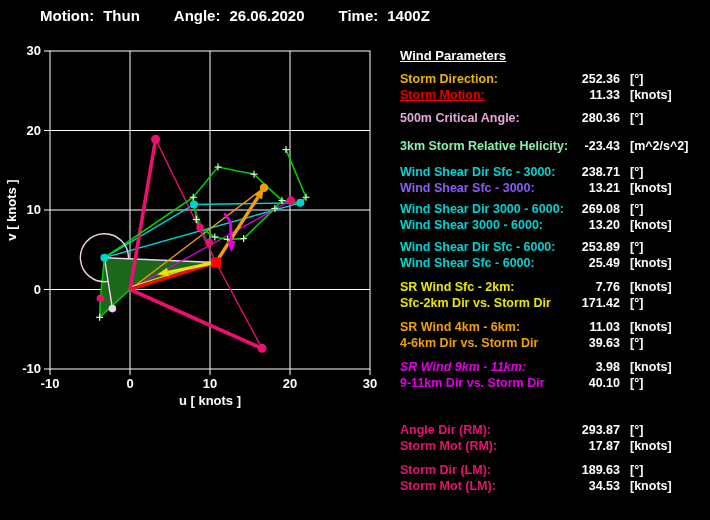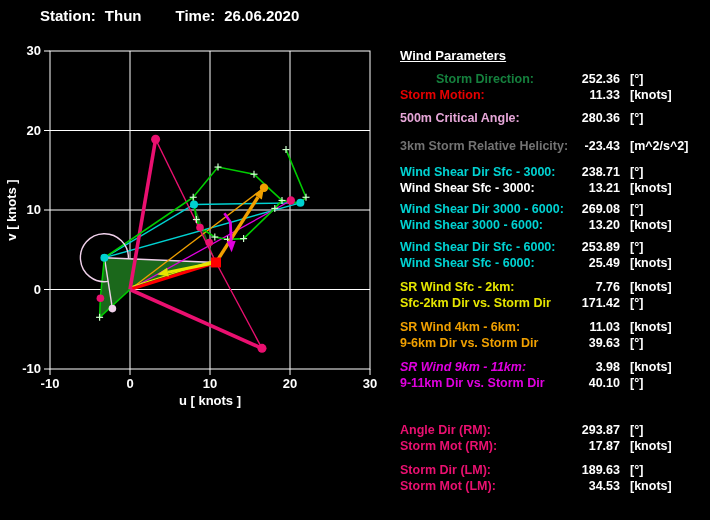--- a/index.html
+++ b/index.html
@@ -19,26 +19,30 @@
   .p-value{position:absolute;left:130px;top:0;width:90px;text-align:right;color:#fff;}
   .p-unit{position:absolute;left:230px;top:0;color:#fff;}
 </style>
 </head>
 <body>
 
 <div id="stage">
 
   <div class="title-bar">
     <span class="grp">
-      <span>Station:</span>
+      <span>Motion:</span>
       <span>Thun</span>
     </span>
     <span class="grp">
+      <span>Angle:</span>
+      <span>26.06.2020</span>
+    </span>
+    <span class="grp">
       <span>Time:</span>
-      <span>26.06.2020</span>
+      <span>1400Z</span>
     </span>
   </div>
 
   <svg id="plot-svg" width="710" height="520">
       <line x1="130" y1="51" x2="130" y2="369" stroke="#fff" stroke-width="1"></line>
       <line x1="210" y1="51" x2="210" y2="369" stroke="#fff" stroke-width="1"></line>
       <line x1="290" y1="51" x2="290" y2="369" stroke="#fff" stroke-width="1"></line>
       <line x1="50" y1="289.5" x2="370" y2="289.5" stroke="#fff" stroke-width="1"></line>
       <line x1="50" y1="210" x2="370" y2="210" stroke="#fff" stroke-width="1"></line>
       <line x1="50" y1="130.5" x2="370" y2="130.5" stroke="#fff" stroke-width="1"></line>
@@ -129,46 +133,46 @@
       <circle cx="290.8" cy="200.46" r="4.2" fill="#ea1070"></circle>
       <circle cx="155.6" cy="139.245" r="4.5" fill="#ea1070"></circle>
       <circle cx="262" cy="348.33" r="4.5" fill="#ea1070"></circle>
       <circle cx="264" cy="187.73999999999998" r="4.2" fill="#f0a000"></circle>
       <rect x="211" y="257.47" width="10" height="10" fill="#ff0000"></rect>
     </svg>
 
   <div id="panel">
       <div class="p-header" style="top: 48px;">Wind Parameters</div>
       <div class="p-row" style="top: 71px;">
-        <span class="p-label" style="color: #15803d; margin-left: 36px;">Storm Direction:</span>
+        <span class="p-label" style="color: #eab308;">Storm Direction:</span>
         <span class="p-value">252.36</span>
         <span class="p-unit">[°]</span>
       </div>
       <div class="p-row" style="top: 87px;">
-        <span class="p-label" style="color: rgb(230, 0, 0);">Storm Motion:</span>
+        <span class="p-label" style="color: rgb(230, 0, 0); text-decoration: underline;">Storm Motion:</span>
         <span class="p-value">11.33</span>
         <span class="p-unit">[knots]</span>
       </div>
       <div class="p-row" style="top: 110px;">
         <span class="p-label" style="color: rgb(230, 166, 216);">500m Critical Angle:</span>
         <span class="p-value">280.36</span>
         <span class="p-unit">[°]</span>
       </div>
       <div class="p-row" style="top: 138px;">
-        <span class="p-label" style="color: #737373;">3km Storm Relative Helicity:</span>
+        <span class="p-label" style="color: #86efac;">3km Storm Relative Helicity:</span>
         <span class="p-value">-23.43</span>
         <span class="p-unit">[m^2/s^2]</span>
       </div>
       <div class="p-row" style="top: 164px;">
         <span class="p-label" style="color: rgb(0, 210, 210);">Wind Shear Dir Sfc - 3000:</span>
         <span class="p-value">238.71</span>
         <span class="p-unit">[°]</span>
       </div>
       <div class="p-row" style="top: 180px;">
-        <span class="p-label" style="color: #ffffff;">Wind Shear Sfc - 3000:</span>
+        <span class="p-label" style="color: #8b5cf6;">Wind Shear Sfc - 3000:</span>
         <span class="p-value">13.21</span>
         <span class="p-unit">[knots]</span>
       </div>
       <div class="p-row" style="top: 201px;">
         <span class="p-label" style="color: rgb(0, 210, 210);">Wind Shear Dir 3000 - 6000:</span>
         <span class="p-value">269.08</span>
         <span class="p-unit">[°]</span>
       </div>
       <div class="p-row" style="top: 217px;">
         <span class="p-label" style="color: rgb(0, 210, 210);">Wind Shear 3000 - 6000:</span>
@@ -194,21 +198,21 @@
         <span class="p-label" style="color: rgb(230, 230, 0);">Sfc-2km Dir vs. Storm Dir</span>
         <span class="p-value">171.42</span>
         <span class="p-unit">[°]</span>
       </div>
       <div class="p-row" style="top: 319px;">
         <span class="p-label" style="color: rgb(240, 160, 0);">SR Wind 4km - 6km:</span>
         <span class="p-value">11.03</span>
         <span class="p-unit">[knots]</span>
       </div>
       <div class="p-row" style="top: 335px;">
-        <span class="p-label" style="color: rgb(240, 160, 0);">9-6km Dir vs. Storm Dir</span>
+        <span class="p-label" style="color: rgb(240, 160, 0);">4-6km Dir vs. Storm Dir</span>
         <span class="p-value">39.63</span>
         <span class="p-unit">[°]</span>
       </div>
       <div class="p-row" style="top: 359px;">
         <span class="p-label" style="color: rgb(224, 0, 224); font-style: italic;">SR Wind 9km - 11km:</span>
         <span class="p-value">3.98</span>
         <span class="p-unit">[knots]</span>
       </div>
       <div class="p-row" style="top: 375px;">
         <span class="p-label" style="color: rgb(224, 0, 224);">9-11km Dir vs. Storm Dir</span>

